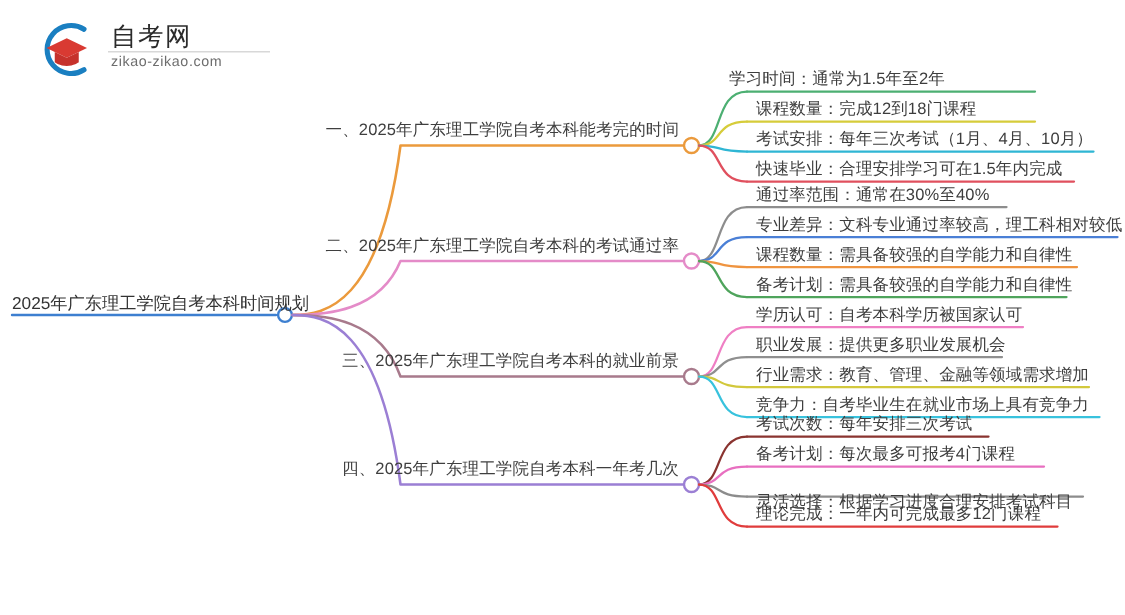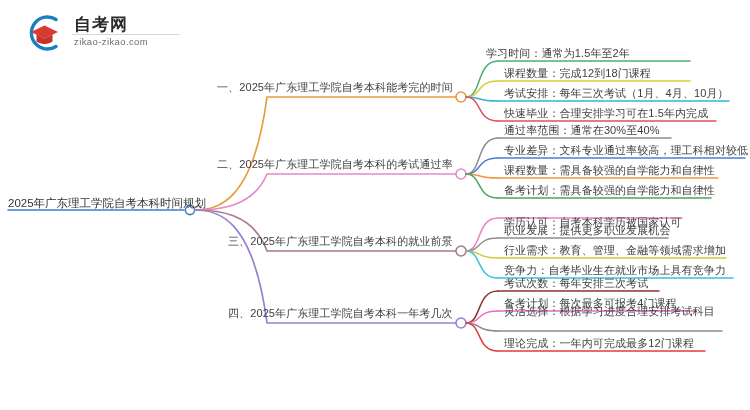--- a/index.html
+++ b/index.html
@@ -29,21 +29,21 @@
     left: 0;
     top: 2px;
     width: 44px;
     height: 44px;
   }
   #logo .brand-cn {
     position: absolute;
     left: 52px;
     top: 4px;
     font-size: 17px;
-    font-weight: bold;
+    font-weight: normal;
     color: #2b2b2b;
     letter-spacing: 1px;
     white-space: nowrap;
   }
   #logo .brand-url {
     position: absolute;
     left: 52px;
     top: 27px;
     font-size: 9.5px;
     color: #6d6d6d;
@@ -167,23 +167,23 @@
       <div class="node-text leaf-text" style="left: 486px; top: 46px;">学习时间：通常为1.5年至2年</div>
       <div class="node-text leaf-text" style="left: 504px; top: 66px;">课程数量：完成12到18门课程</div>
       <div class="node-text leaf-text" style="left: 504px; top: 86px;">考试安排：每年三次考试（1月、4月、10月）</div>
       <div class="node-text leaf-text" style="left: 504px; top: 106px;">快速毕业：合理安排学习可在1.5年内完成</div>
       <div class="node-text branch-text" style="left: 217px; top: 157px;">二、2025年广东理工学院自考本科的考试通过率</div>
       <div class="node-text leaf-text" style="left: 504px; top: 123px;">通过率范围：通常在30%至40%</div>
       <div class="node-text leaf-text" style="left: 504px; top: 143px;">专业差异：文科专业通过率较高，理工科相对较低</div>
       <div class="node-text leaf-text" style="left: 504px; top: 163px;">课程数量：需具备较强的自学能力和自律性</div>
       <div class="node-text leaf-text" style="left: 504px; top: 183px;">备考计划：需具备较强的自学能力和自律性</div>
       <div class="node-text branch-text" style="left: 228px; top: 234px;">三、2025年广东理工学院自考本科的就业前景</div>
-      <div class="node-text leaf-text" style="left: 504px; top: 203px; margin-top: 12px;">学历认可：自考本科学历被国家认可</div>
+      <div class="node-text leaf-text" style="left: 504px; top: 203px;">学历认可：自考本科学历被国家认可</div>
       <div class="node-text leaf-text" style="left: 504px; top: 223px;">职业发展：提供更多职业发展机会</div>
       <div class="node-text leaf-text" style="left: 504px; top: 243px; font-family: Liberation Serif, serif;">行业需求：教育、管理、金融等领域需求增加</div>
       <div class="node-text leaf-text" style="left: 504px; top: 263px;">竞争力：自考毕业生在就业市场上具有竞争力</div>
       <div class="node-text branch-text" style="left: 228px; top: 306px;">四、2025年广东理工学院自考本科一年考几次</div>
       <div class="node-text leaf-text" style="left: 504px; top: 276px;">考试次数：每年安排三次考试</div>
       <div class="node-text leaf-text" style="left: 504px; top: 296px;">备考计划：每次最多可报考4门课程</div>
-      <div class="node-text leaf-text" style="left: 504px; top: 304px;">灵活选择：根据学习进度合理安排考试科目</div>
+      <div class="node-text leaf-text" style="left: 504px; top: 328px;">灵活选择：根据学习进度合理安排考试科目</div>
       <div class="node-text leaf-text" style="left: 504px; top: 336px;">理论完成：一年内可完成最多12门课程</div>
     </div>
 </div>
 
 </body></html>

